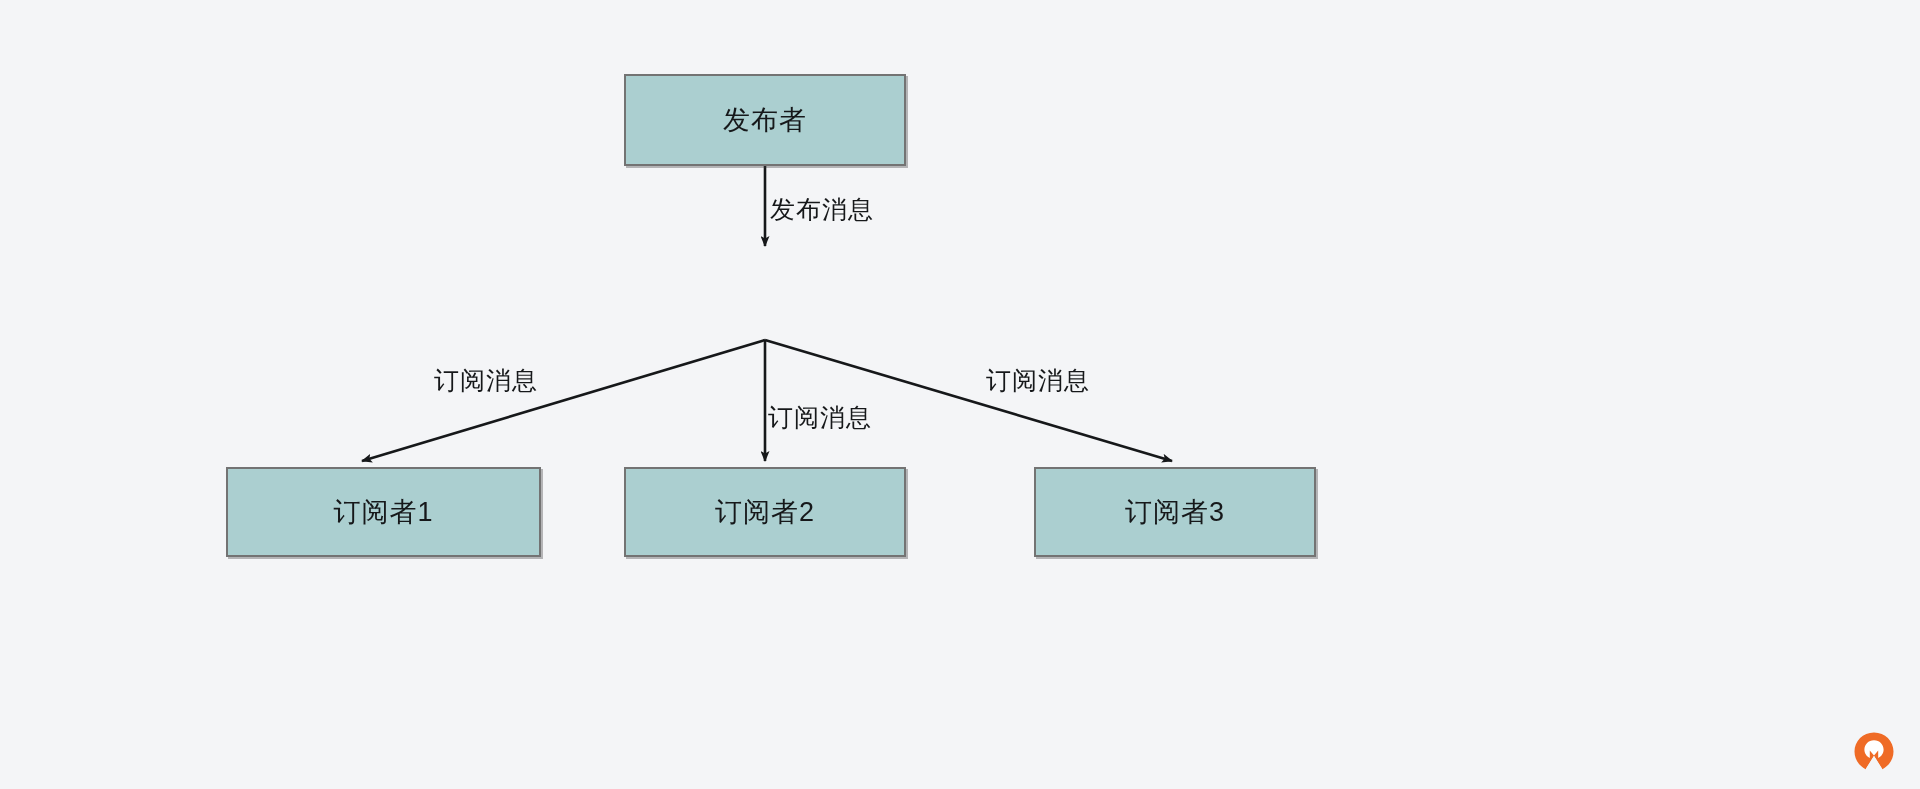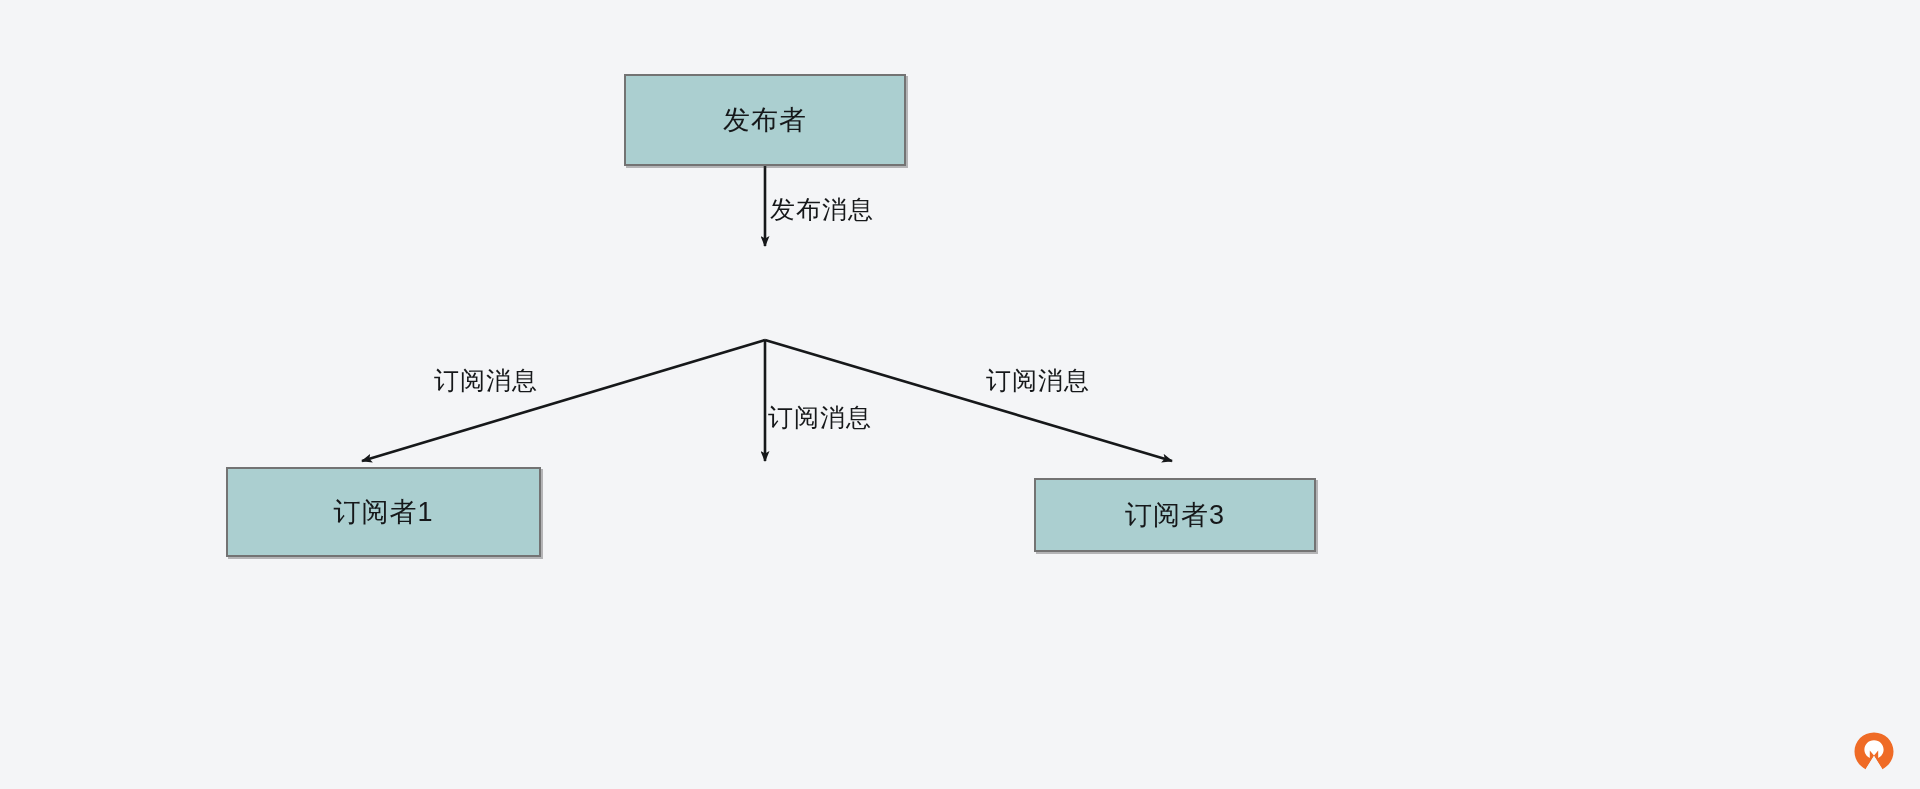--- a/index.html
+++ b/index.html
@@ -37,21 +37,21 @@
     color: #16181a;
     letter-spacing: 1px;
     font-family: "Liberation Sans", "DejaVu Sans", sans-serif;
     white-space: nowrap;
   }
   
   #node-publisher   { left: 624px;  top: 74px;  width: 282px; height: 92px; }
   #node-channel     { left: 624px;  top: 252px; width: 282px; height: 88px; }
   #node-subscriber1 { left: 226px;  top: 467px; width: 315px; height: 90px; }
   #node-subscriber2 { left: 624px;  top: 467px; width: 282px; height: 90px; }
-  #node-subscriber3 { left: 1034px; top: 478px; width: 282px; height: 74px; align-items: center; }
+  #node-subscriber3 { left: 1034px; top: 467px; width: 282px; height: 90px; align-items: center; }
 
   #edge-layer {
     position: absolute;
     left: 0; top: 0;
     width: 1920px; height: 789px;
     pointer-events: none;
   }
   .edge-label {
     position: absolute;
     font-size: 25px;
@@ -111,20 +111,23 @@
 
   <div class="node-box" id="node-publisher">
     <span class="node-label">发布者</span>
   </div>
 
 
   <div class="node-box" id="node-subscriber1">
     <span class="node-label">订阅者1</span>
   </div>
 
+  <div class="node-box" id="node-subscriber2">
+    <span class="node-label">订阅者2</span>
+  </div>
 
   <div class="node-box" id="node-subscriber3">
     <span class="node-label">订阅者3</span>
   </div>
 
   <span class="edge-label" id="label-publish">发布消息</span>
   <span class="edge-label" id="label-subscribe1">订阅消息</span>
   <span class="edge-label" id="label-subscribe2">订阅消息</span>
   <span class="edge-label" id="label-subscribe3">订阅消息</span>
 

